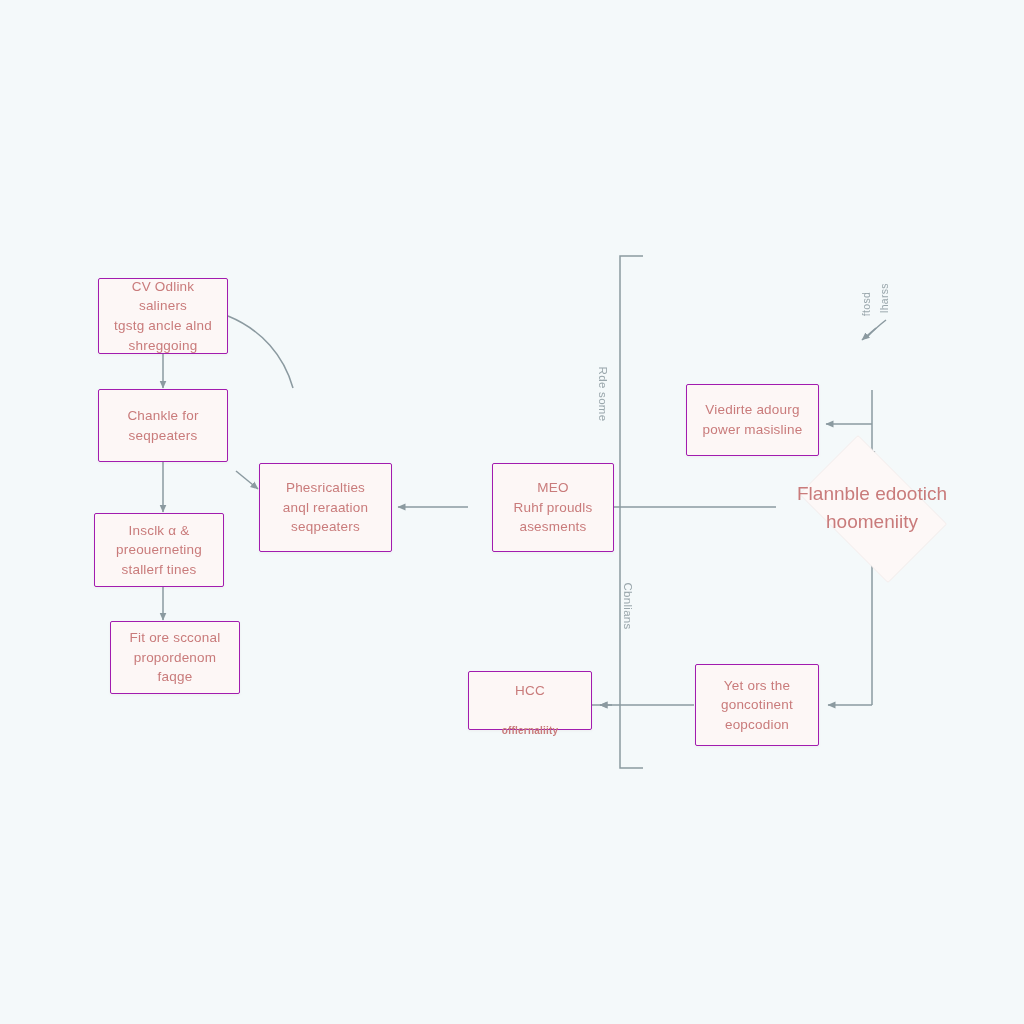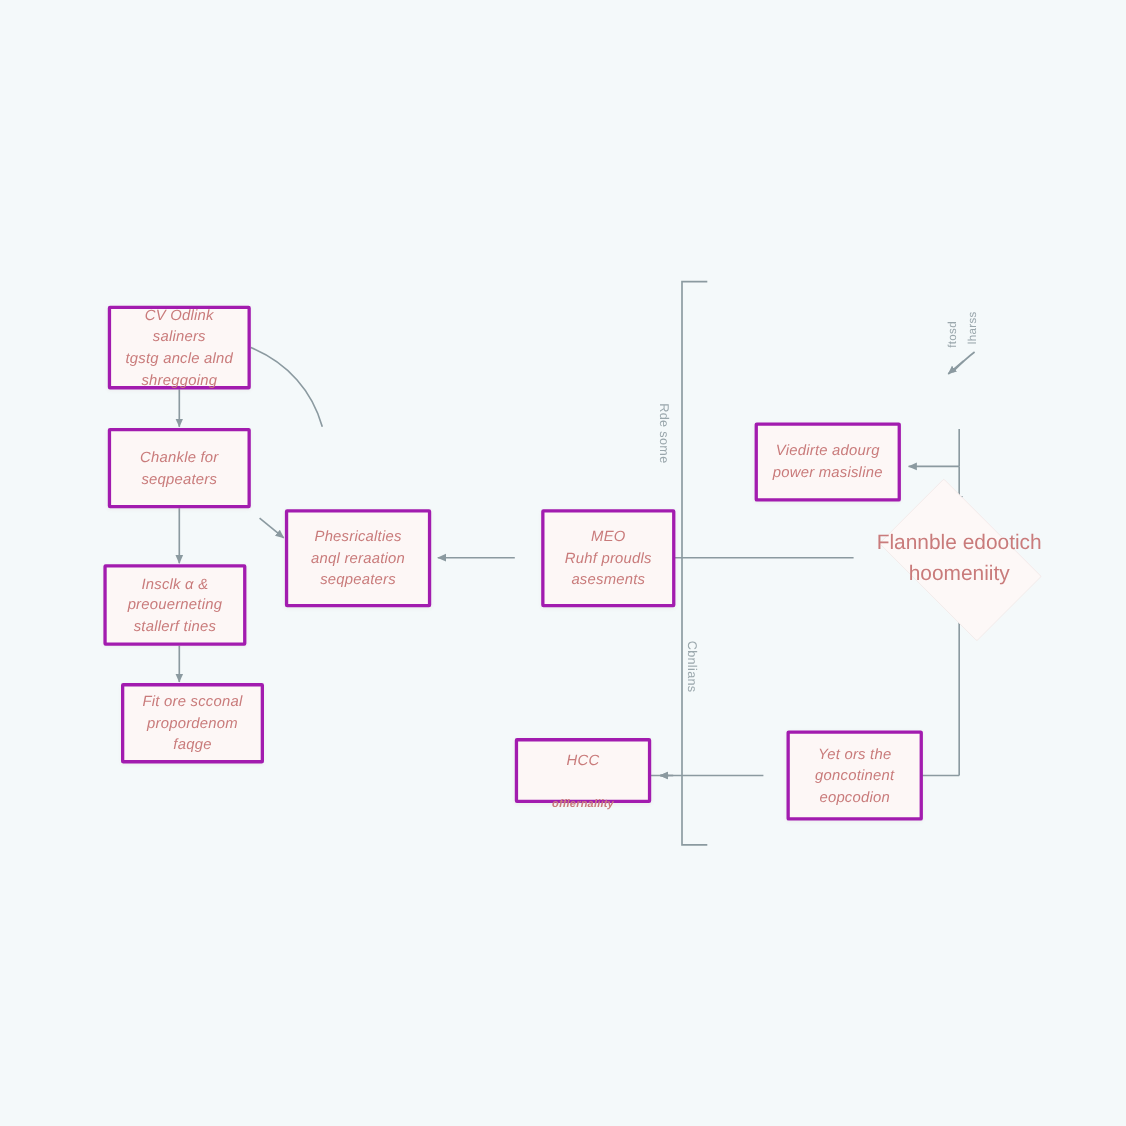--- a/index.html
+++ b/index.html
@@ -27,33 +27,32 @@
     width: 1024px;
     height: 1024px;
     pointer-events: none;
   }
 
   
   .node {
     position: absolute;
     box-sizing: border-box;
     background: #fdf7f6;
-    border: 3px solid #a21caf;
+    border: 1px solid #a21caf;
     border-radius: 2px;
     display: flex;
     align-items: center;
     justify-content: center;
     text-align: center;
     color: #c97b7b;
     font-size: 13.5px;
     line-height: 1.45;
     letter-spacing: .2px;
     padding: 6px 10px;
     box-shadow: 0 1px 3px rgba(150,120,120,.07);
-    font-style: italic;
   }
 
   .node .label {
     display: block;
     white-space: pre-line;
   }
 
   .node.bold-line .label .b {
     font-weight: bold;
     font-size: 10px;
@@ -188,21 +187,21 @@
 hoomeniity</span>
   </div>
 
   <div class="node bold-line" style="left:468px; top:671px; width:124px; height:59px;">
     <span class="label">
       <span>HCC</span><br>
       <span class="b">offlernaliity</span>
     </span>
   </div>
 
-  <div class="node" style="left:695px; top:664px; width:124px; height:82px;margin-left:20px;">
+  <div class="node" style="left:695px; top:664px; width:124px; height:82px;">
     <span class="label">Yet ors the
 goncotinent
 eopcodion</span>
   </div>
 
   <div class="edge-label rot-cw" style="left:570px; top:388px; width:66px; text-align:center;">Rde some</div>
 
   <div class="edge-label rot-cw" style="left:595px; top:600px; width:66px; text-align:center;">Cbnlians</div>
 
   <div class="edge-label rot-ccw" style="left:838px; top:298px; width:56px; text-align:center; font-size:10.5px;">ftosd</div>

